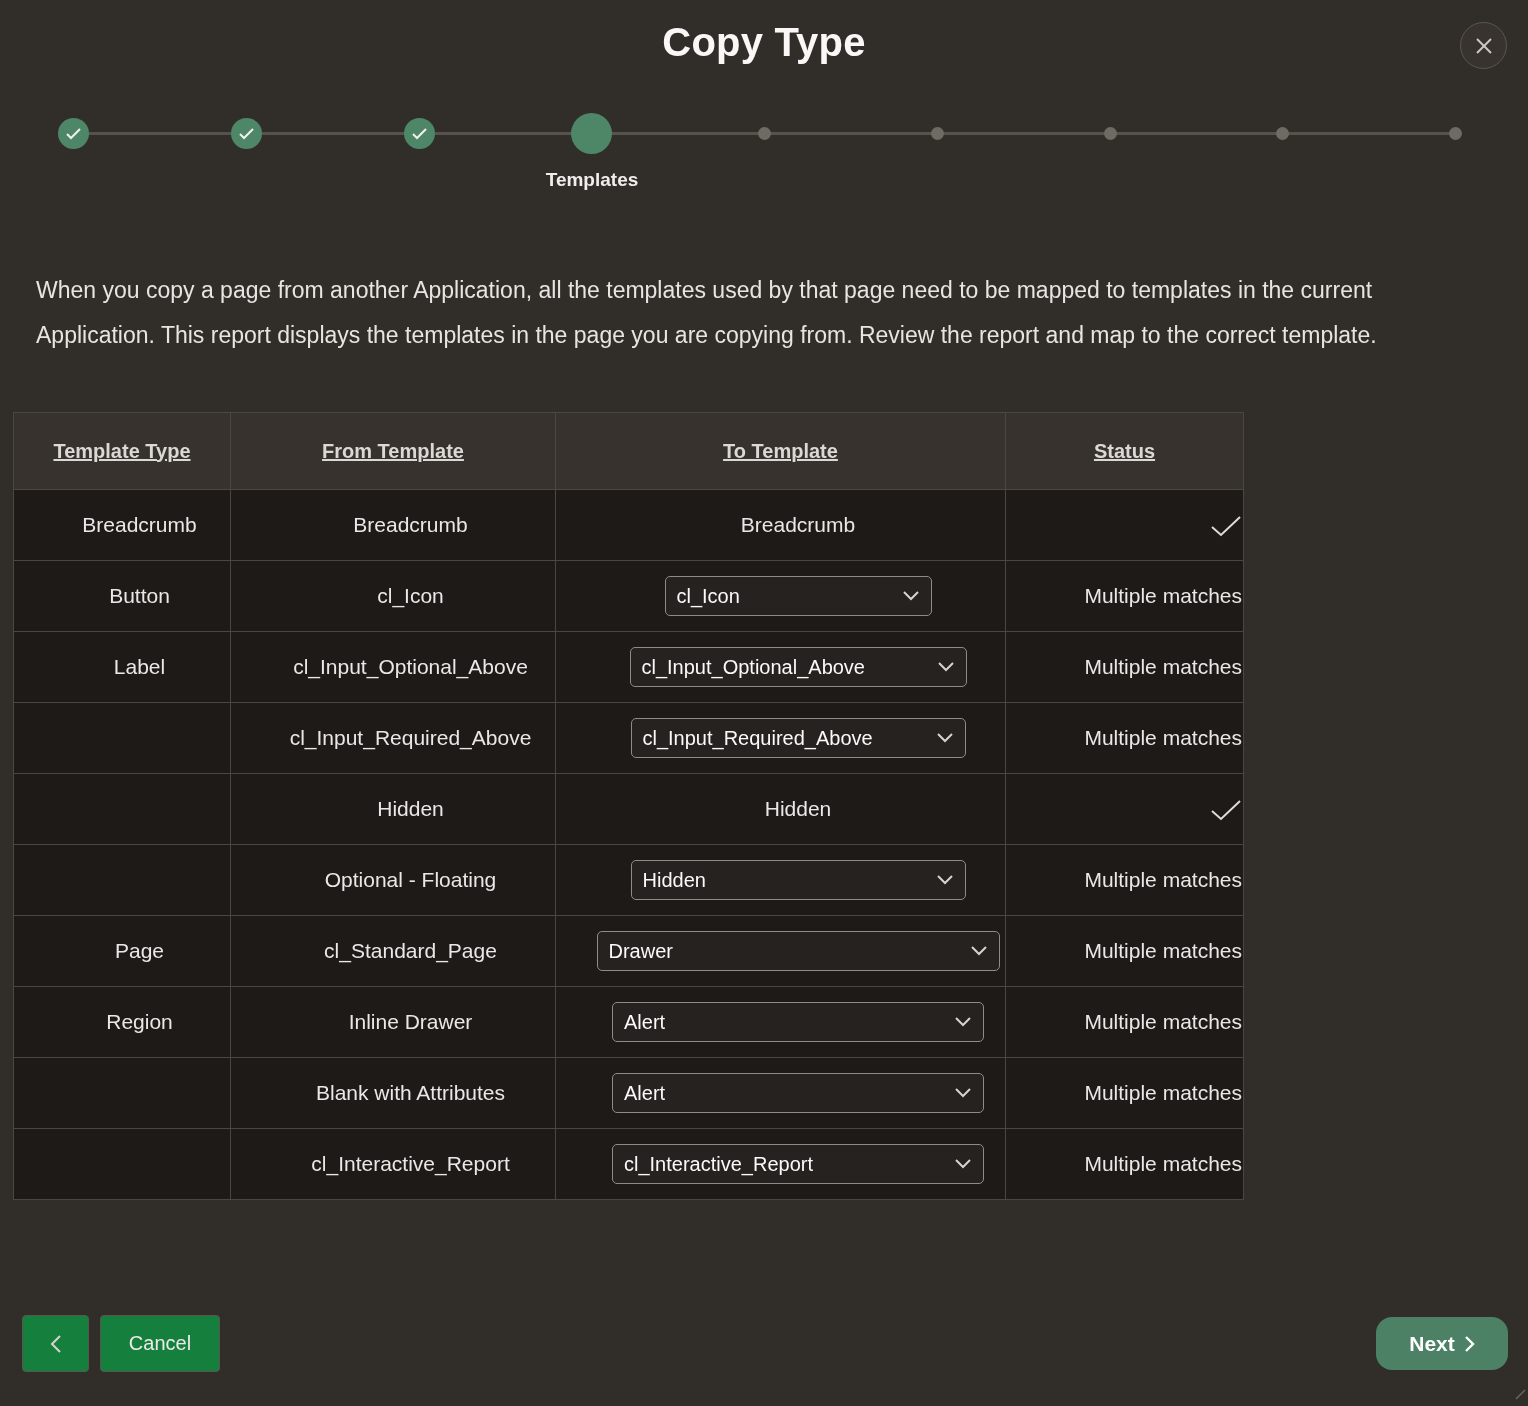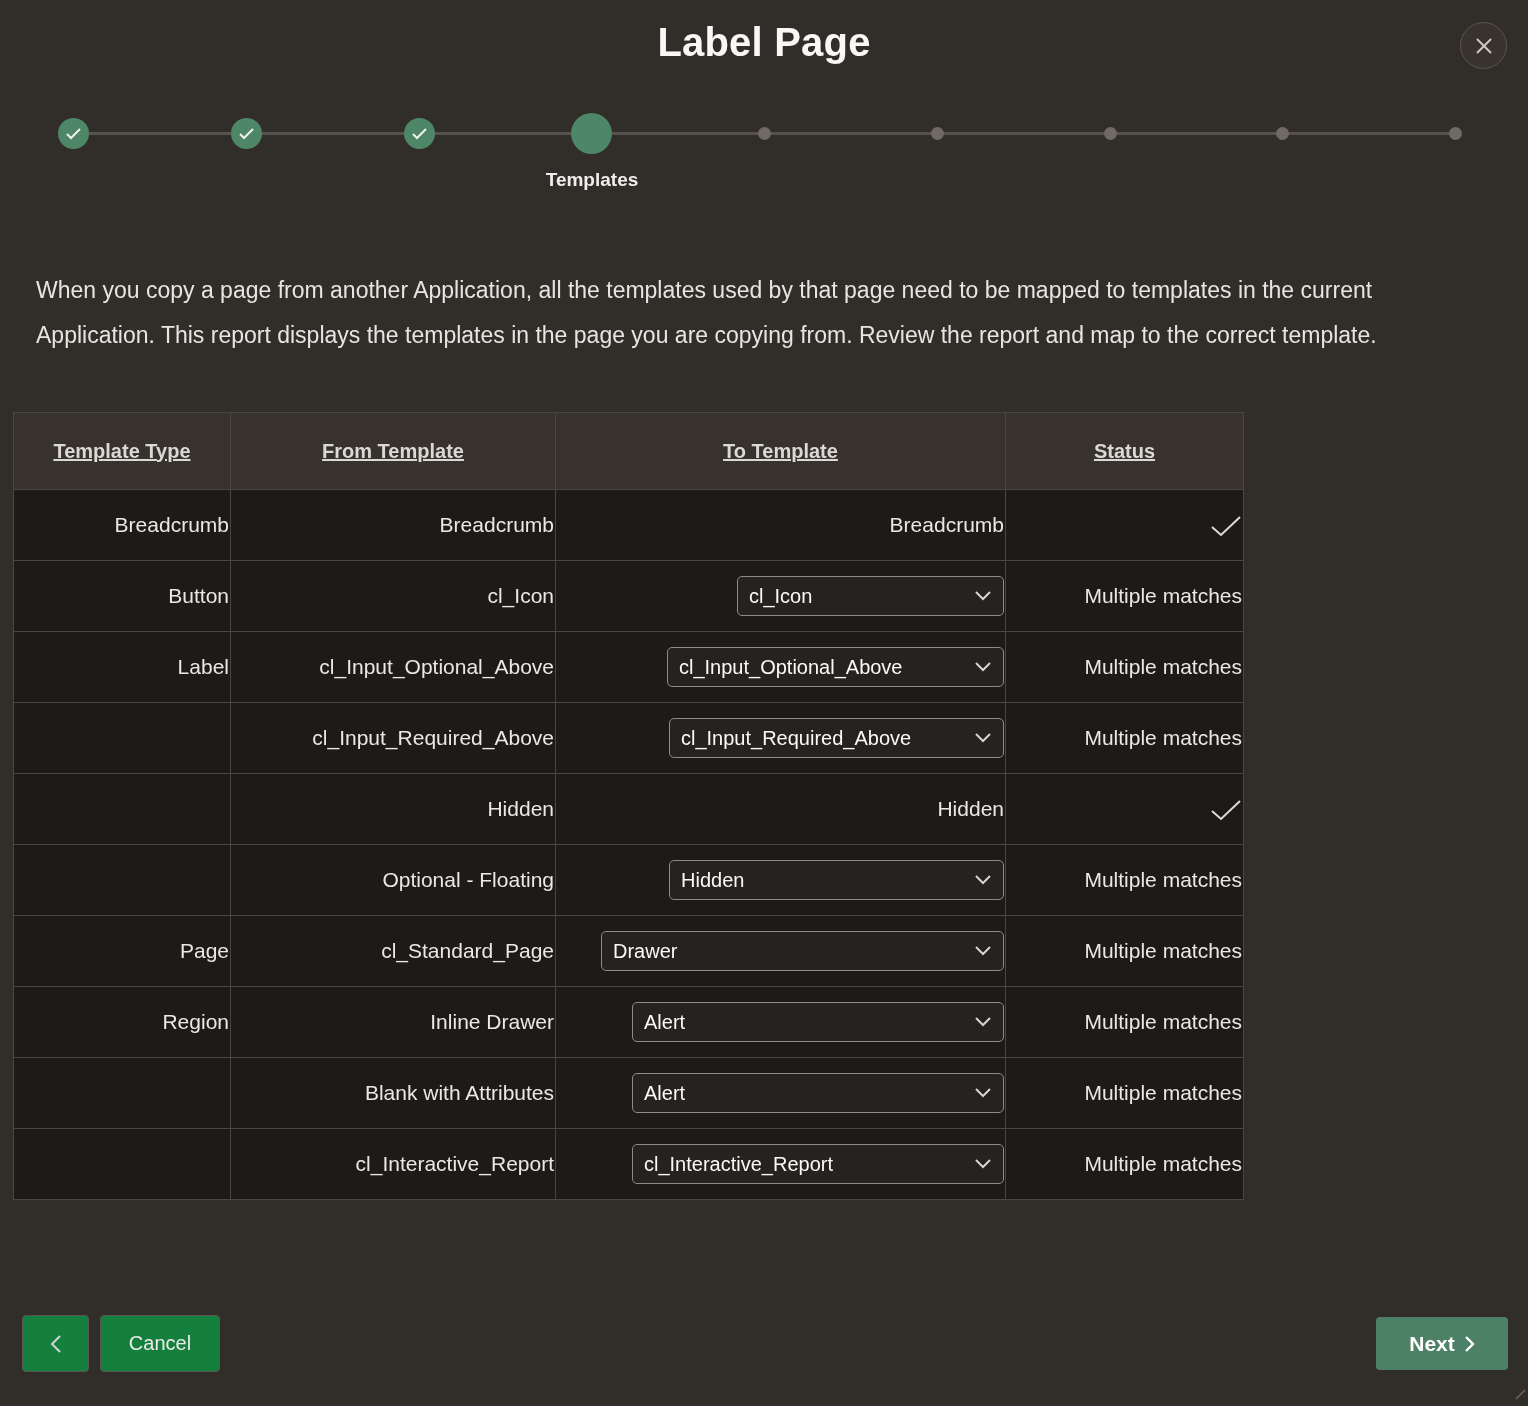--- a/index.html
+++ b/index.html
@@ -57,21 +57,21 @@
     position:absolute;left:13px;top:412px;width:1230px;
     border-collapse:collapse;table-layout:fixed;
   }
   .map-table th,.map-table td{border:1px solid #4b4641;}
   .map-table th{
     height:77px;background:#37322d;color:#dbd9d6;
     font-size:20px;font-weight:700;text-align:center;text-decoration:underline;
   }
   .map-table td{
     height:71px;background:#1d1a17;color:#eae8e6;
-    font-size:21px;text-align:right;padding-left:36px;
+    font-size:21px;text-align:center;padding-left:36px;
   }
   .map-table td.c-status{text-align:right;padding-left:0;}
   .status-check{stroke:#dedcd9;stroke-width:2;fill:none;vertical-align:middle;}
 
   .select{
     display:inline-flex;align-items:center;justify-content:space-between;
     height:40px;padding:0 12px 0 11px;
     background:#262220;border:1px solid #8f8b87;border-radius:5px;
     color:#fbfaf9;font-size:20px;cursor:pointer;vertical-align:middle;
   }
@@ -82,32 +82,32 @@
     position:absolute;display:flex;align-items:center;justify-content:center;
     background:#15803d;border:1px solid #5a554f;border-radius:4px;
     color:#eceae8;font-size:20px;cursor:pointer;
   }
   .btn svg{stroke:#d6d3d0;stroke-width:2;fill:none;}
   .btn-back{left:22px;top:1315px;width:67px;height:57px;}
   .btn-cancel{left:100px;top:1315px;width:120px;height:57px;}
   .btn-next{
     position:absolute;right:20px;top:1317px;width:132px;height:53px;
     display:flex;align-items:center;justify-content:center;gap:9px;
-    background:#4c8166;border:none;border-radius:4px;
+    background:#4c8166;border:none;border-radius:16px;
     color:#ffffff;font-size:21px;font-weight:700;cursor:pointer;
   }
   .btn-next svg{stroke:#ffffff;stroke-width:2.4;fill:none;}
 
   .resize-handle{position:absolute;right:2px;bottom:2px;}
   .resize-handle svg{stroke:#6b6661;stroke-width:1.5;}
 </style>
 </head>
 <body>
 
-<div class="dlg-title">Label Page</div>
+<div class="dlg-title">Copy Type</div>
 
 <div class="close-btn">
   <svg width="20" height="20" viewBox="0 0 20 20">
     <line x1="3" y1="3" x2="17" y2="17"></line>
     <line x1="17" y1="3" x2="3" y2="17"></line>
   </svg>
 </div>
 
 <div class="stepper">
   <div class="step-line"></div>

